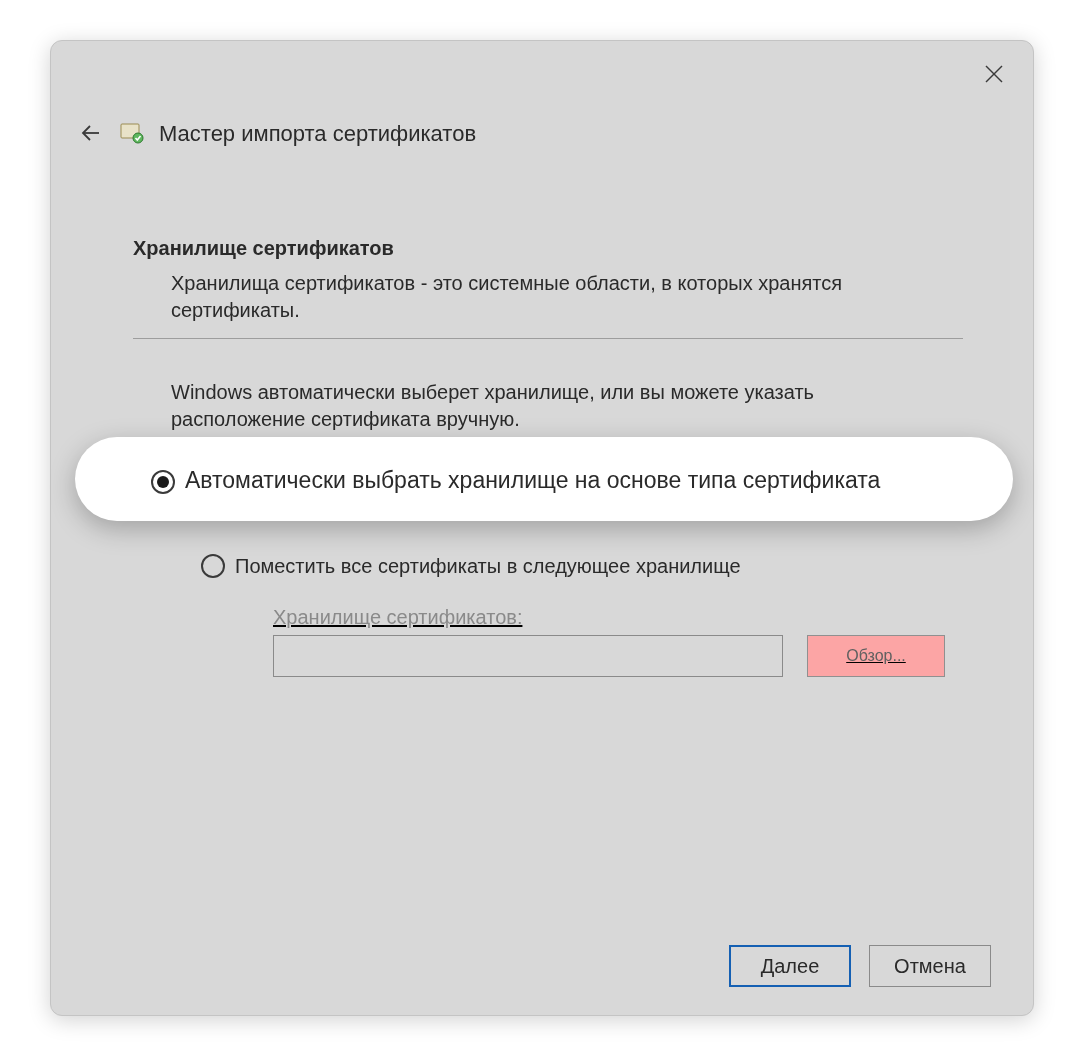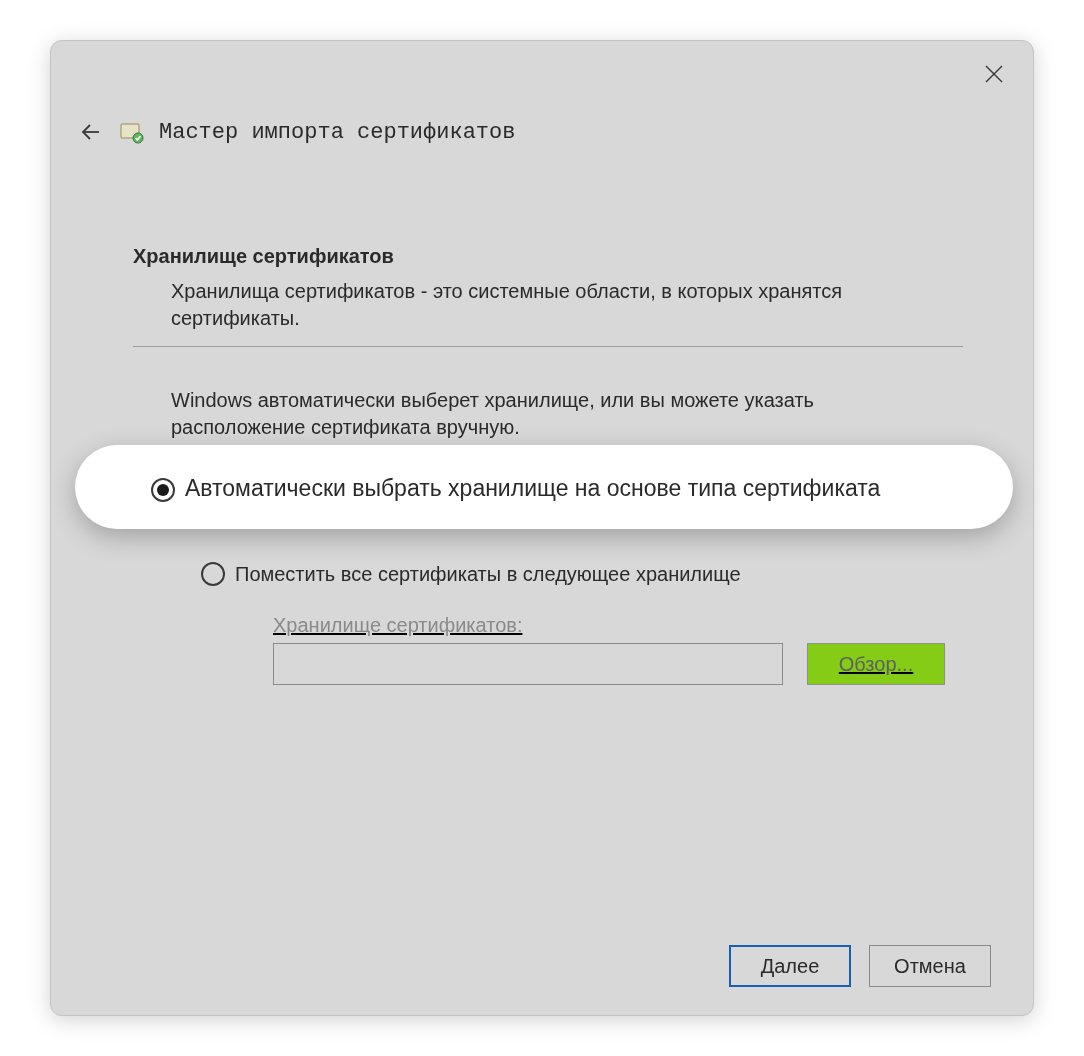--- a/index.html
+++ b/index.html
@@ -32,23 +32,22 @@
     display: flex;
     align-items: center;
     justify-content: center;
   }
   .close-btn svg { stroke: #3a3a3a; stroke-width: 1.5; }
   .header {
     position: absolute;
     top: 76px;
     left: 26px;
     display: flex;
-    align-items: center;
+    align-items: flex-end;
     gap: 12px;
-    font-family: Liberation Mono, monospace;
   }
   .back-arrow {
     width: 28px;
     height: 28px;
     display: flex;
     align-items: center;
     justify-content: center;
     cursor: pointer;
   }
   .back-arrow svg { stroke: #3a3a3a; stroke-width: 1.8; }
@@ -58,21 +57,21 @@
     display: flex;
     align-items: center;
     justify-content: center;
   }
   .wiz-title {
     font-size: 22px;
     color: #2a2a2a;
   }
   .content {
     position: absolute;
-    top: 204px;
+    top: 196px;
     left: 82px;
     right: 70px;
   }
   .section-title {
     font-size: 20px;
     font-weight: 600;
     color: #2a2a2a;
     margin-bottom: 10px;
   }
   .section-desc {
@@ -165,24 +164,24 @@
     height: 42px;
     border: 1px solid #8a8a8a;
     background: #d8d8d8;
     font-size: 18px;
     padding: 0 8px;
     color: #8a8a8a;
   }
   .browse-btn {
     width: 138px;
     height: 42px;
-    background: #84cc16;
+    background: #fca5a5;
     border: 1px solid #909090;
     color: #606060;
-    font-size: 20px;
+    font-size: 16px;
     cursor: not-allowed;
   }
   .footer {
     position: absolute;
     bottom: 28px;
     right: 42px;
     display: flex;
     gap: 18px;
   }
   .footer button {

